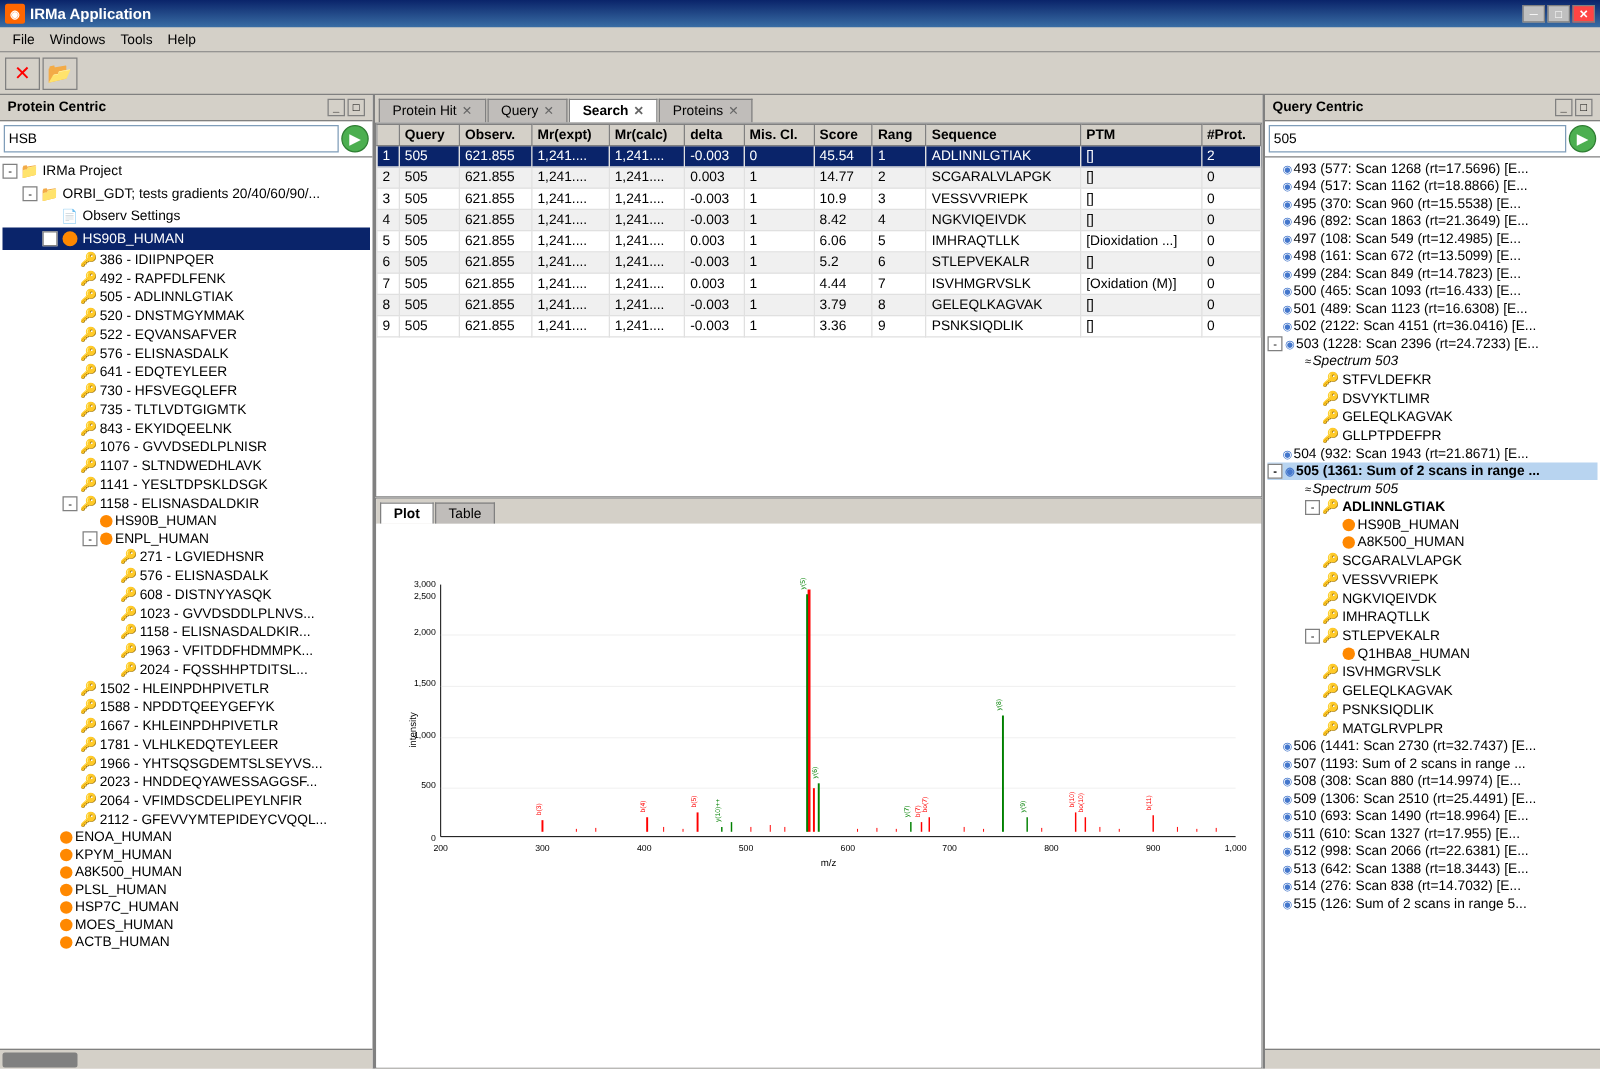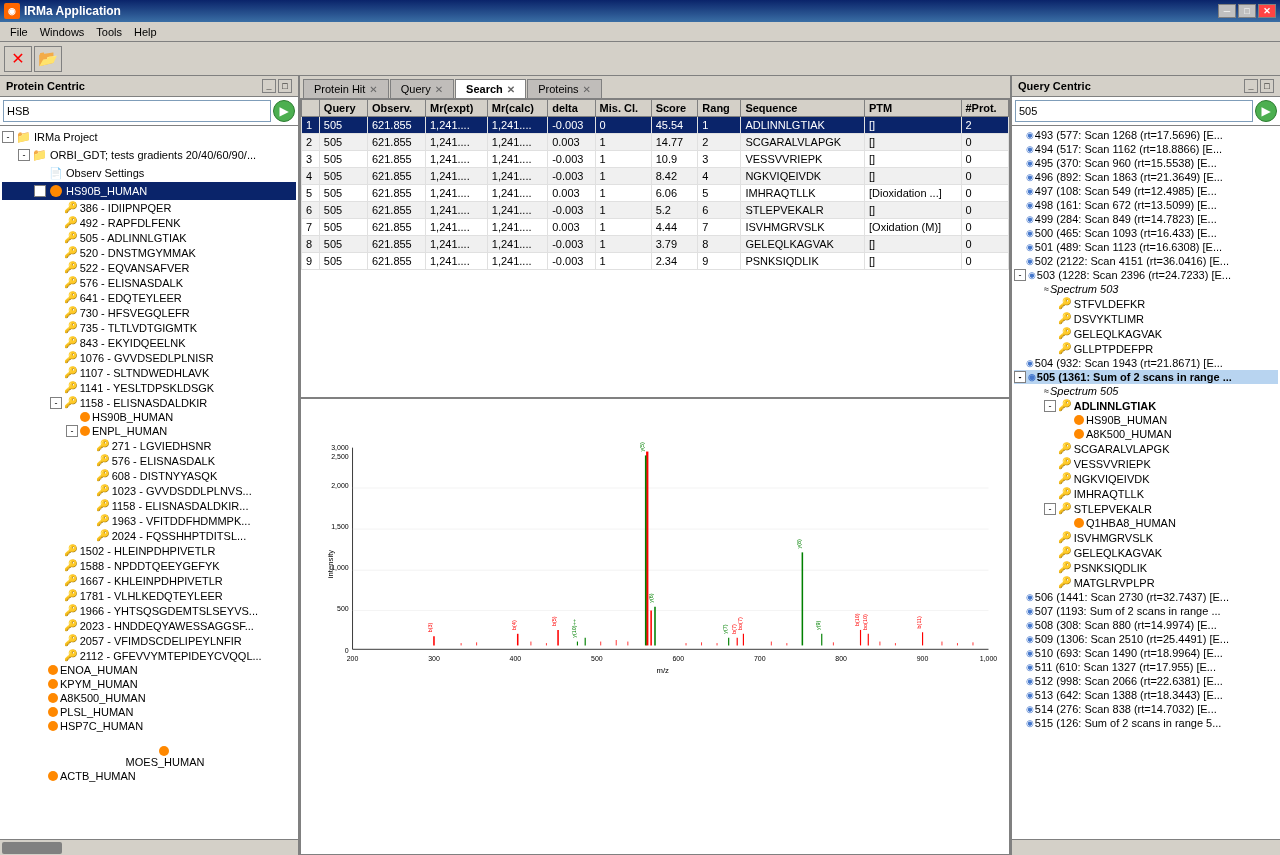--- a/index.html
+++ b/index.html
@@ -415,21 +415,21 @@
         <span>1966 - YHTSQSGDEMTSLSEYVS...</span>
       </div>
       <div class="tree-item" style="padding-left:48px;">
         <div style="width:12px;height:12px;margin-right:2px;"></div>
         <span style="color:#0066cc;margin-right:2px;">🔑</span>
         <span>2023 - HNDDEQYAWESSAGGSF...</span>
       </div>
       <div class="tree-item" style="padding-left:48px;">
         <div style="width:12px;height:12px;margin-right:2px;"></div>
         <span style="color:#0066cc;margin-right:2px;">🔑</span>
-        <span>2057 - VFIMDSCDELIPEYLNFIR</span>
+        <span>2064 - VFIMDSCDELIPEYLNFIR</span>
       </div>
       <div class="tree-item" style="padding-left:48px;">
         <div style="width:12px;height:12px;margin-right:2px;"></div>
         <span style="color:#0066cc;margin-right:2px;">🔑</span>
         <span>2112 - GFEVVYMTEPIDEYCVQQL...</span>
       </div>
 
       <div class="tree-item" style="padding-left:32px;">
         <div style="width:12px;height:12px;margin-right:2px;"></div>
         <span style="background:#ff8800;border-radius:50%;width:10px;height:10px;display:inline-block;margin-right:2px;"></span>
@@ -448,21 +448,21 @@
       <div class="tree-item" style="padding-left:32px;">
         <div style="width:12px;height:12px;margin-right:2px;"></div>
         <span style="background:#ff8800;border-radius:50%;width:10px;height:10px;display:inline-block;margin-right:2px;"></span>
         <span>PLSL_HUMAN</span>
       </div>
       <div class="tree-item" style="padding-left:32px;">
         <div style="width:12px;height:12px;margin-right:2px;"></div>
         <span style="background:#ff8800;border-radius:50%;width:10px;height:10px;display:inline-block;margin-right:2px;"></span>
         <span>HSP7C_HUMAN</span>
       </div>
-      <div class="tree-item" style="padding-left:32px;flex-direction:column;">
+      <div class="tree-item" style="padding-left:32px;">
         <div style="width:12px;height:12px;margin-right:2px;"></div>
         <span style="background:#ff8800;border-radius:50%;width:10px;height:10px;display:inline-block;margin-right:2px;"></span>
         <span>MOES_HUMAN</span>
       </div>
       <div class="tree-item" style="padding-left:32px;">
         <div style="width:12px;height:12px;margin-right:2px;"></div>
         <span style="background:#ff8800;border-radius:50%;width:10px;height:10px;display:inline-block;margin-right:2px;"></span>
         <span>ACTB_HUMAN</span>
       </div>
     </div>
@@ -624,31 +624,35 @@
       <td>0</td>
     </tr>
             <tr>
       <td>9</td>
       <td>505</td>
       <td>621.855</td>
       <td>1,241....</td>
       <td>1,241....</td>
       <td>-0.003</td>
       <td>1</td>
-      <td>2.34</td>
+      <td>3.36</td>
       <td>9</td>
       <td>PSNKSIQDLIK</td>
       <td>[]</td>
       <td>0</td>
     </tr>
           </tbody>
       </table>
     </div>
 
     <div class="plot-area">
+      <div class="plot-tabs">
+        <div class="plot-tab active">Plot</div>
+        <div class="plot-tab">Table</div>
+      </div>
       <div class="plot-content">
         <div class="plot-svg-container">
           <svg width="100%" height="320" viewBox="0 0 900 320">
 
             <line x1="60" y1="10" x2="60" y2="270" stroke="black" stroke-width="1"></line>
 
             <line x1="60" y1="270" x2="880" y2="270" stroke="black" stroke-width="1"></line>
 
             <text x="55" y="275" text-anchor="end" font-size="9">0</text>
             <text x="55" y="220" text-anchor="end" font-size="9">500</text>

